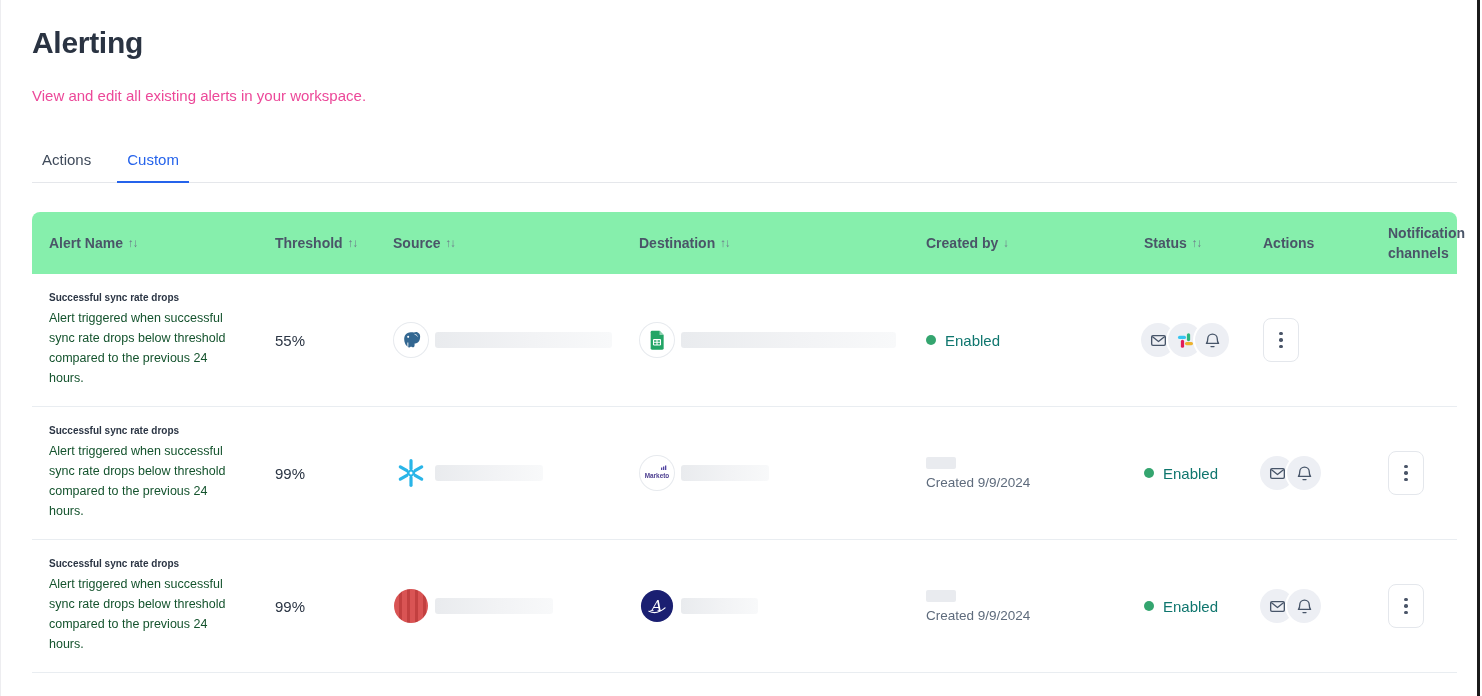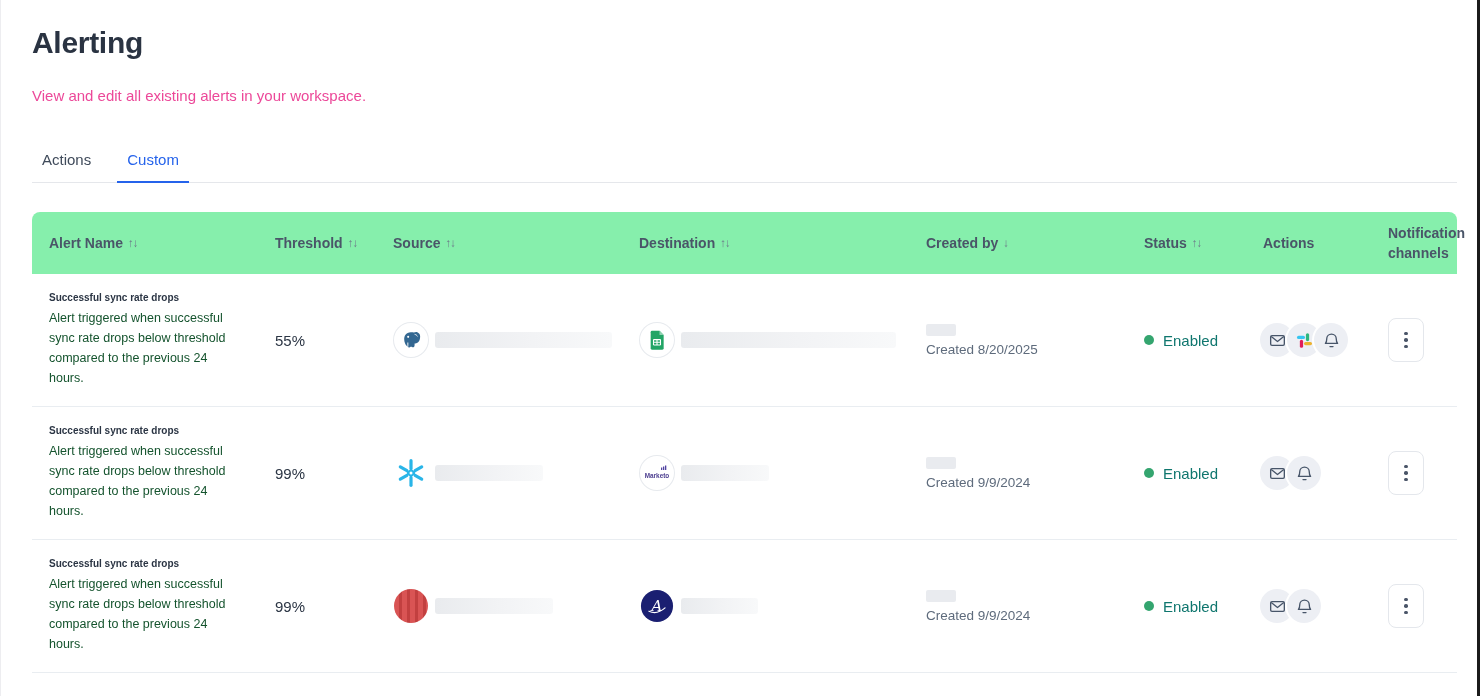--- a/index.html
+++ b/index.html
@@ -131,24 +131,20 @@
       </div>
       <div class="td">
         <span class="icon-circle icon-ring">
           <svg width="30" height="30" viewBox="0 0 36 36">
             <path fill="#23A566" d="M12 7h9l5 5v16a1.6 1.6 0 0 1-1.6 1.6H12A1.6 1.6 0 0 1 10.4 28V8.6A1.6 1.6 0 0 1 12 7z"></path>
             <path fill="#8ED1B1" d="M21 7l5 5h-5z"></path>
             <path stroke="#fff" stroke-width="1.3" fill="none" d="M13.8 17.5h8.4M13.8 20.7h8.4M13.8 23.9h8.4M13.8 17.5v6.4M18 17.5v6.4M22.2 17.5v6.4"></path>
           </svg>
         </span>
         <span class="bar w215"></span>
-      </div>
-      <div class="td created-cell">
-        <div class="creator-bar"></div>
-        <div class="created-text">Created 8/20/2025</div>
       </div>
       <div class="td status-cell">
         <span class="status-dot"></span>
         <span>Enabled</span>
       </div>
       <div class="td channels-cell">
         <span class="chan">
           <svg width="19" height="19" viewBox="0 0 20 20">
               <rect x="2.8" y="4.8" width="14.4" height="10.4" rx="1.4" fill="none" stroke="#475569" stroke-width="1.4"></rect>
               <path d="M3.4 5.8 10 11l6.6-5.2" fill="none" stroke="#475569" stroke-width="1.4" stroke-linejoin="round"></path>

